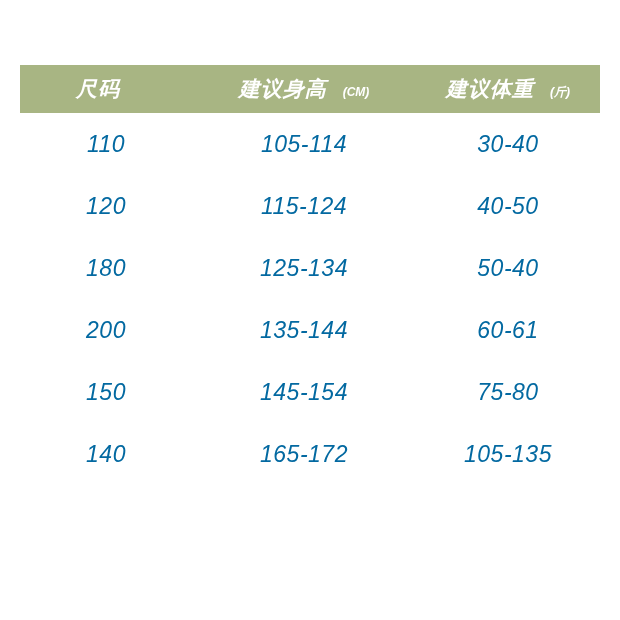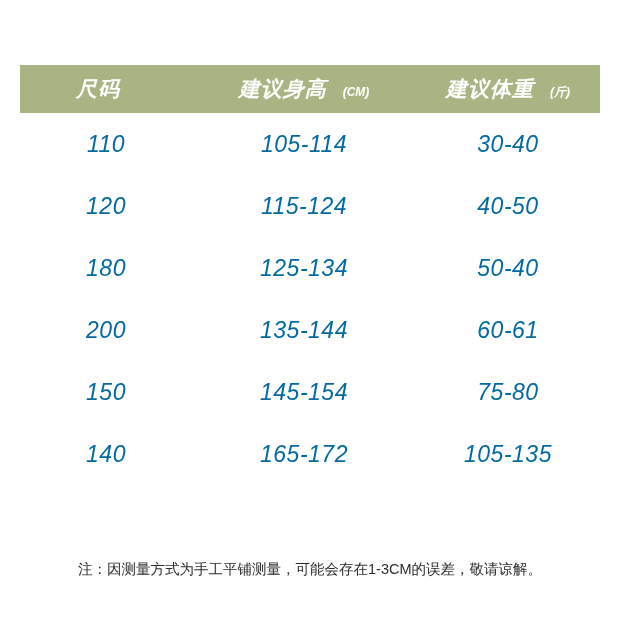--- a/index.html
+++ b/index.html
@@ -124,16 +124,15 @@
       </tr>
       <tr>
         <td>140</td>
         <td>165-172</td>
         <td>105-135</td>
       </tr>
     </tbody>
   </table>
 
   <div class="notes">
-    <span class="note-line">注：因测量方式为手工平铺测量，可能会存在1-3CM的误差，敬请谅解。</span>
   </div>
 
 </div>
 
 </body></html>

